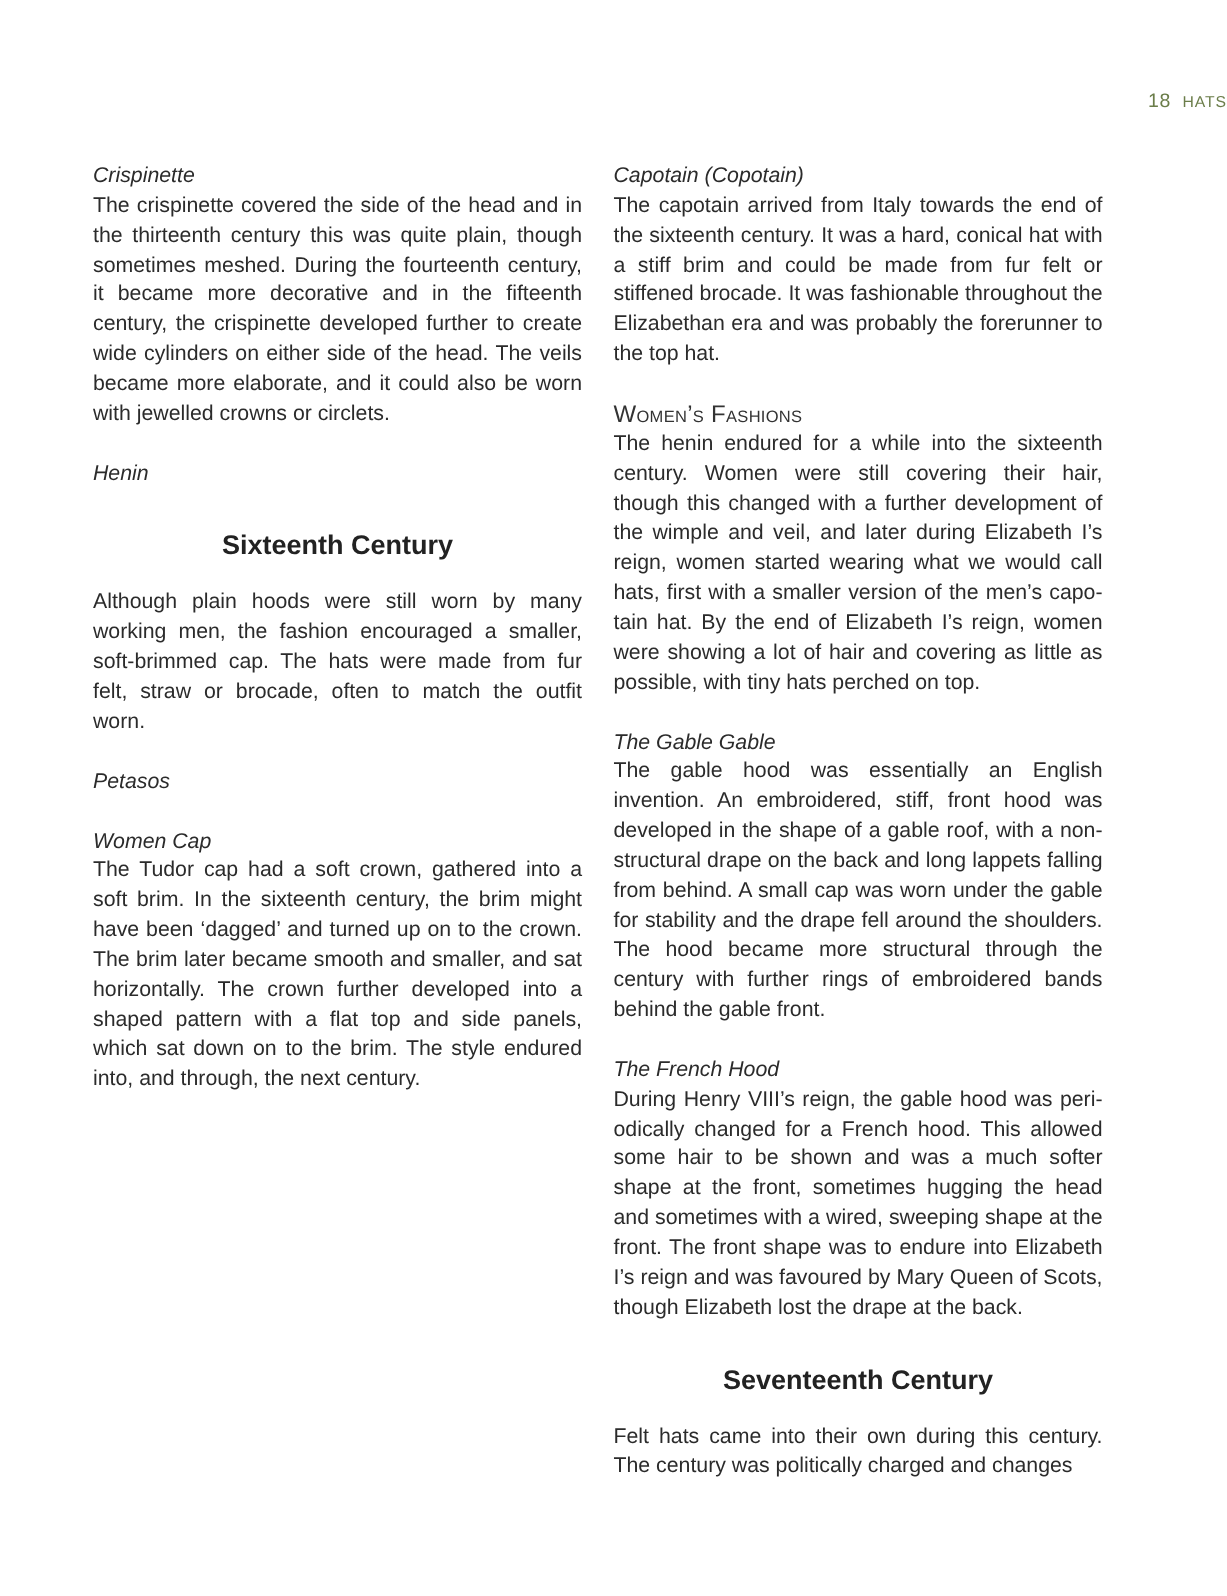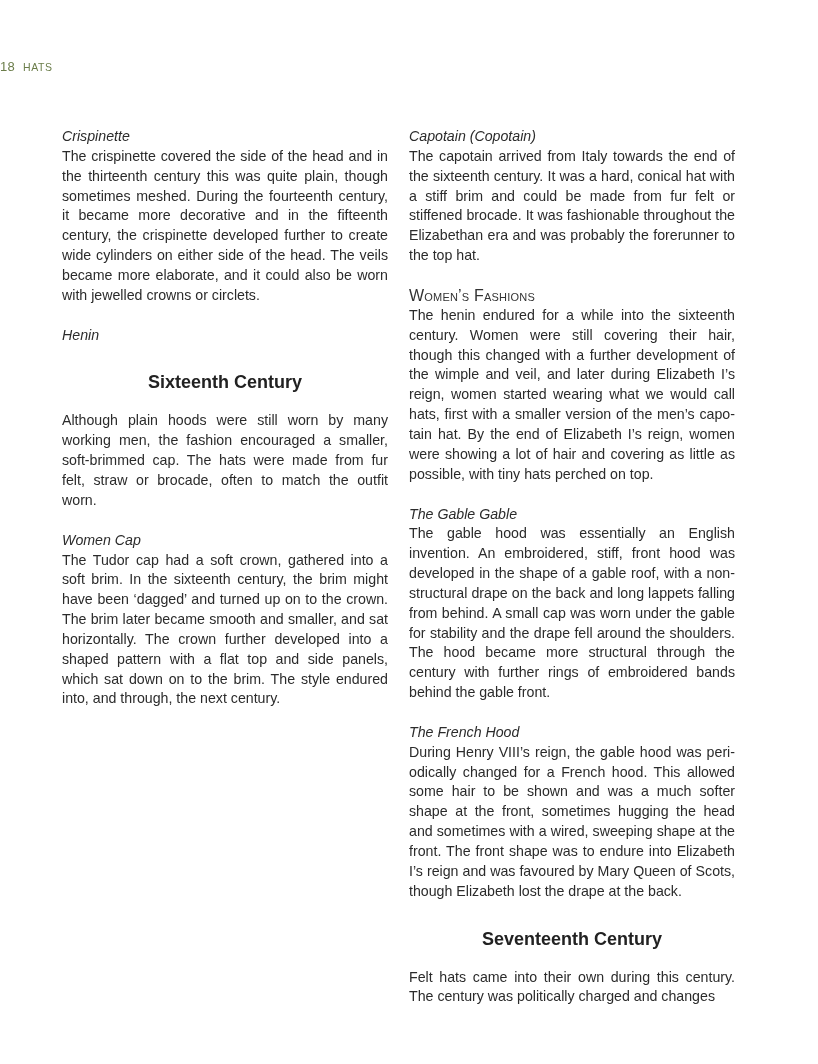--- a/index.html
+++ b/index.html
@@ -1,22 +1,22 @@
 <!DOCTYPE html>
 <html><head>
 <meta charset="utf-8">
 <style>
   html, body { margin: 0; padding: 0; background: #ffffff; }
   body { width: 818px; height: 1064px; position: relative; overflow: hidden;
          font-family: "Liberation Sans", sans-serif; color: #2b2b2b; }
-  .running-head { position: absolute; top: 59px; left: 0; width: 818px; text-align: left;
+  .running-head { position: absolute; top: 59px; left: 0; width: 818px; text-align: right;
                   color: #6b7d4a; font-size: 13px; letter-spacing: 0.3px; }
   .running-head .num { font-size: 13px; margin-right: 4px; }
   .running-head .sec { font-size: 10.5px; letter-spacing: 0.6px; }
-  .col { position: absolute; top: 127px; width: 326px; font-size: 14.2px; line-height: 19.85px; }
+  .col { position: absolute; top: 108px; width: 326px; font-size: 14.2px; line-height: 19.85px; }
   .col.left { left: 62px; }
   .col.right { left: 409px; }
   .entry { margin: 0 0 20px 0; }
   .entry-title { font-style: italic; display: block; }
   .entry-body { text-align: justify; display: block; }
   .h2 { font-weight: bold; font-size: 18px; line-height: 22px; color: #222; margin: 26px 0 18px 0; display:block;text-align:center; }
   .h3 { font-variant: small-caps; font-size: 16px; line-height: 20px; color: #333; display:block; letter-spacing: 0.2px; }
   .h3-block { margin: 0 0 20px 0; }
 </style>
 </head>
@@ -33,20 +33,21 @@
     <span class="entry-body">The crispinette covered the side of the head and in the thirteenth century this was quite plain, though sometimes meshed. During the four­teenth century, it became more decorative and in the fifteenth century, the crispinette developed further to create wide cylinders on either side of the head. The veils became more elaborate, and it could also be worn with jewelled crowns or circlets.</span>
   </div>
   <div class="entry">
     <span class="entry-title">Henin</span>
   </div>
   <span class="h2">Sixteenth Century</span>
   <div class="h3-block">
     <span class="entry-body">Although plain hoods were still worn by many working men, the fashion encouraged a smaller, soft-brimmed cap. The hats were made from fur felt, straw or brocade, often to match the outfit worn.</span>
   </div>
   <div class="entry">
+    <span class="entry-title">Petasos</span>
   </div>
   <div class="entry">
     <span class="entry-title">Women Cap</span>
     <span class="entry-body">The Tudor cap had a soft crown, gathered into a soft brim. In the sixteenth century, the brim might have been ‘dagged’ and turned up on to the crown. The brim later became smooth and smaller, and sat horizontally. The crown further developed into a shaped pattern with a flat top and side panels, which sat down on to the brim. The style endured into, and through, the next century.</span>
   </div>
 </div>
 
 <div class="col right">
   <div class="entry">
     <span class="entry-title">Capotain (Copotain)</span>

